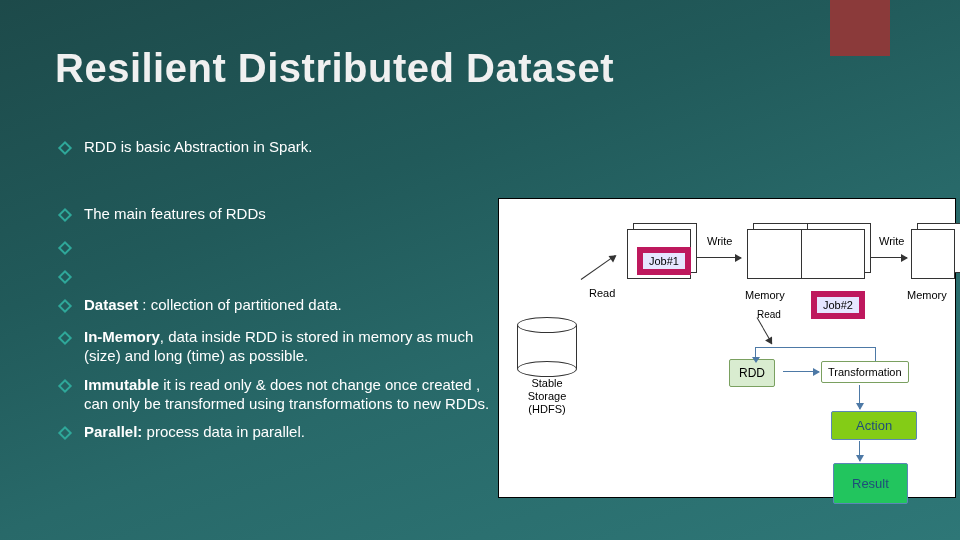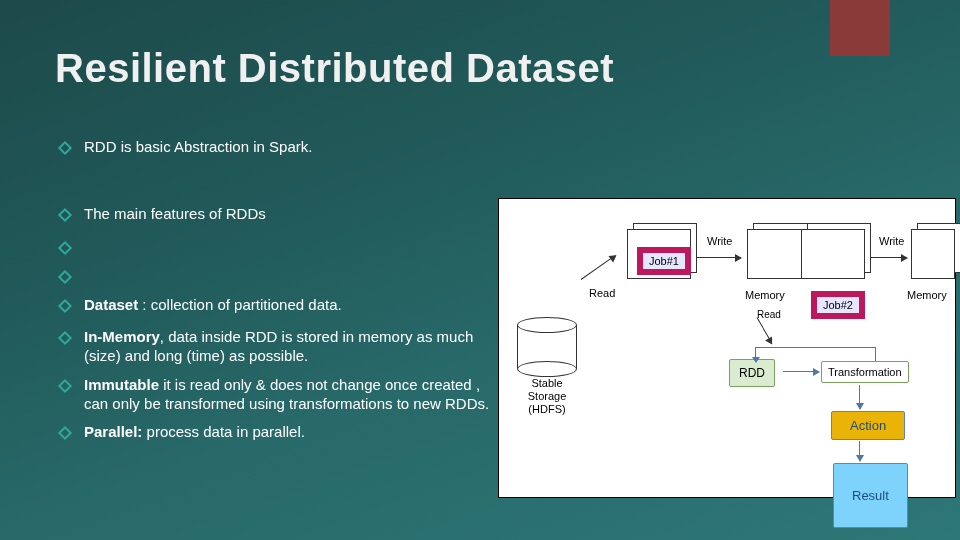--- a/index.html
+++ b/index.html
@@ -52,22 +52,22 @@
   
   .stack { position: absolute; }
   .stack .r { position: absolute; width: 64px; height: 50px; background: #fff; border: 1px solid #333; }
   .stack .r.b { left: 6px; top: -6px; }
   .stack .r.f { left: 0; top: 0; }
   .job-label { position: absolute; font: 11px Arial; color: #000; background: #e6e6ff; border: 6px solid #be185d; padding: 2px 6px; }
   .wm-label { position: absolute; font: 11px Arial; color: #000; }
   
   .fc-rdd { position: absolute; background: #d9ecd0; border: 1px solid #7aa060; font: 12px Arial; color: #000; padding: 6px 9px; border-radius: 2px; }
   .fc-trans { position: absolute; background: #fff; border: 1px solid #7aa060; font: 11px Arial; color: #000; padding: 4px 6px; border-radius: 2px; }
-  .fc-action { position: absolute; background: #eab308; border: 1px solid #5b86b6; font: 13px Arial; color: #1f4d7a; padding: 6px 18px; border-radius: 2px; }
-  .fc-result { position: absolute; background: #7dd3fc; border: 1px solid #5b86b6; font: 13px Arial; color: #1f4d7a; padding: 24px 18px; border-radius: 2px; }
+  .fc-action { position: absolute; background: #84cc16; border: 1px solid #5b86b6; font: 13px Arial; color: #1f4d7a; padding: 6px 24px; border-radius: 2px; }
+  .fc-result { position: absolute; background: #22c55e; border: 1px solid #5b86b6; font: 13px Arial; color: #1f4d7a; padding: 12px 18px; border-radius: 2px; }
   .varrow { position: absolute; width: 1px; background: #4d79a6; }
   .varrow::after { content:""; position:absolute; left:-3px; bottom:-1px; border-top:7px solid #4d79a6; border-left:4px solid transparent; border-right:4px solid transparent;}
   .harrow { position: absolute; height: 1px; background: #4d79a6; }
   .harrow::after { content:""; position:absolute; right:-1px; top:-3px; border-left:7px solid #4d79a6; border-top:4px solid transparent; border-bottom:4px solid transparent;}
 </style>
 </head>
 <body>
 
 <div class="slide">
   <div class="accent-bar"></div>

